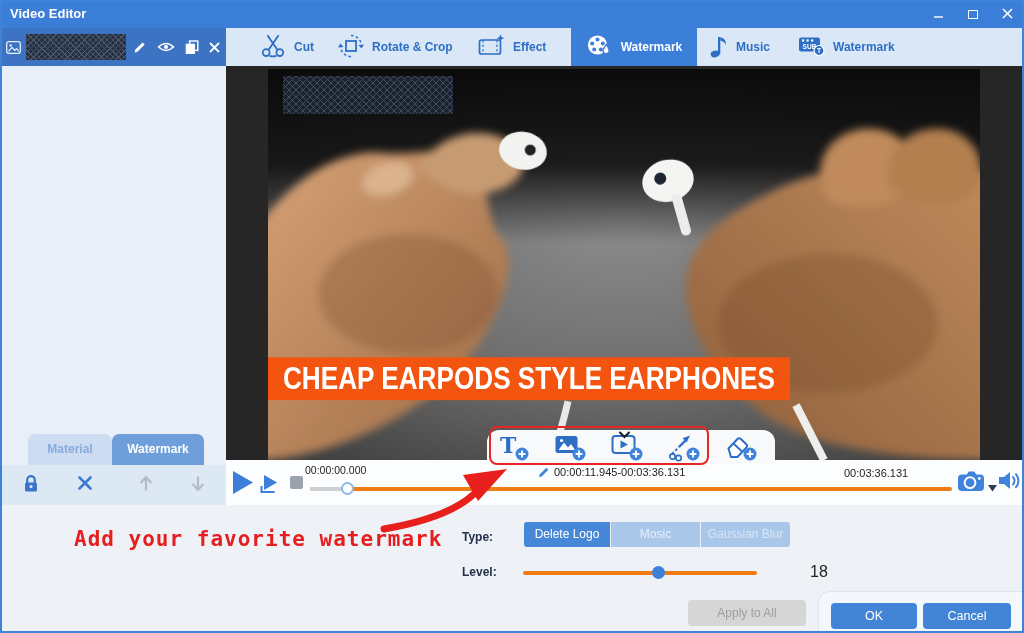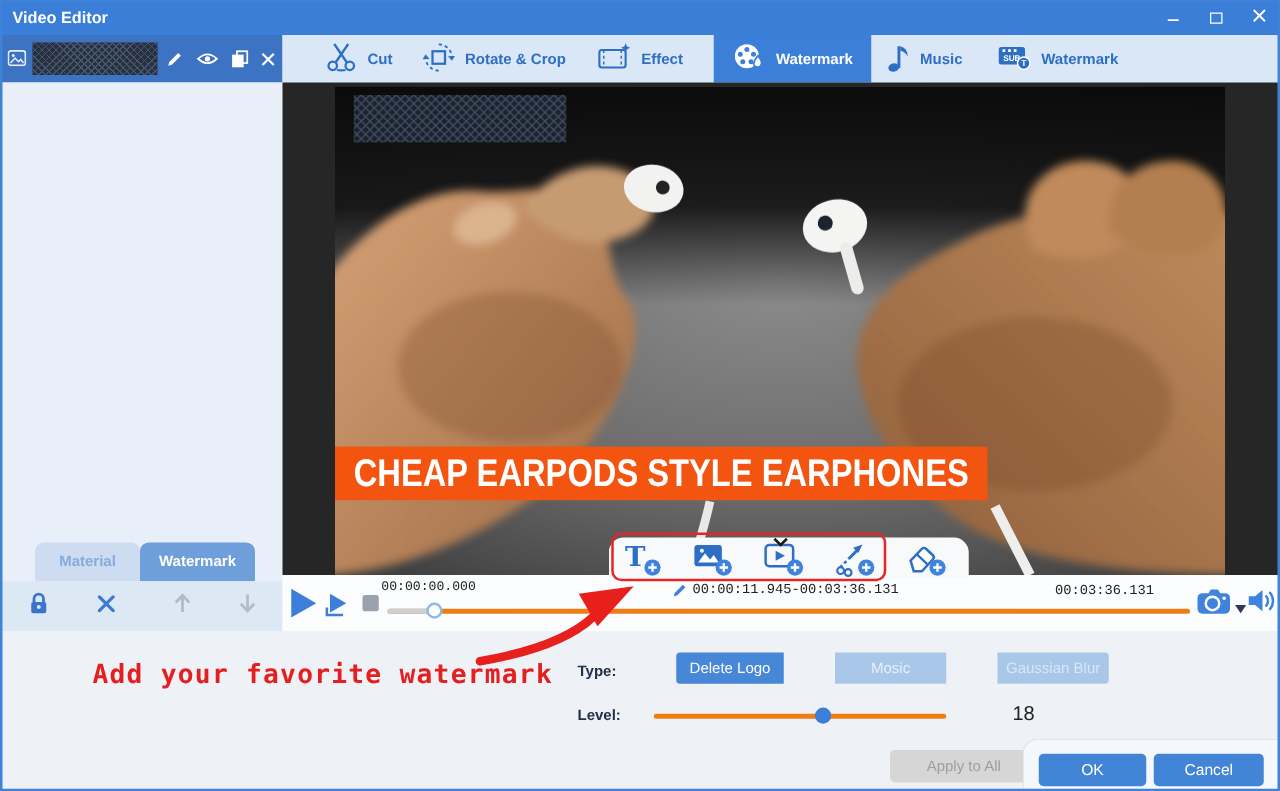--- a/index.html
+++ b/index.html
@@ -54,47 +54,47 @@
             padding-left:10px;z-index:5;}
   .wm-tool{position:relative;width:34px;height:30px;}
   .wm-highlight{left:489px;top:426px;width:220px;height:39px;border:2.5px solid #e62626;
                 border-radius:8px;z-index:8;pointer-events:none;}
   .wm-chevron{left:618px;top:425px;z-index:9;}
 
   
   .timeline-bar{left:226px;top:460px;width:798px;height:45px;background:#fcfdfe;}
   .play-btn{left:6px;top:10px;} .playseg-btn{left:34px;top:13px;}
   .stop-btn{left:64px;top:16px;width:13px;height:13px;background:#9aa3ad;border-radius:2px;}
-  .ts{font-family:Liberation Mono, monospace;color:#222;}
+  .ts{font-family:Liberation Sans, sans-serif;color:#222;}
   .cur-label{left:79px;top:4px;font-size:10.5px;}
   .seg-edit{left:312px;top:6px;display:flex;align-items:center;gap:3px;font-size:11px;}
   .total-label{left:618px;top:7px;font-size:11px;}
   .track{left:84px;top:27px;width:642px;height:4px;background:#f07c14;border-radius:2px;}
   .track-gray{position:absolute;left:0;top:0;width:37px;height:4px;background:#ccd1d6;border-radius:2px 0 0 2px;}
   .track-thumb{position:absolute;left:31px;top:-5px;width:13px;height:13px;border-radius:50%;
                background:#fff;border:2px solid #8fb9e8;}
   .camera-btn{left:731px;top:9px;} .cam-drop{left:762px;top:18px;} .vol-btn{left:772px;top:10px;}
 
   
   .bottom-panel{left:0;top:505px;width:1024px;height:128px;background:#eef1f6;}
   .annotation{left:74px;top:22px;font-family:"DejaVu Sans Mono",monospace;
               font-weight:bold;font-size:21px;color:#e51f1f;letter-spacing:1px;white-space:nowrap;}
   .fieldlbl{font-weight:bold;font-size:12px;color:#22304a;}
   .type-label{left:462px;top:25px;} .level-label{left:462px;top:60px;}
-  .type-group{left:541px;top:17px;display:flex;gap:40px;}
+  .type-group{left:524px;top:17px;display:flex;}
   .type-btn{height:25px;line-height:25px;text-align:center;font-size:12px;color:#e7f0fb;
             background:#a9c7e9;cursor:default;}
   .type-btn.first{width:86px;border-radius:3px 0 0 3px;} .type-btn.mid{width:89px;margin-left:1px;}
   .type-btn.last{width:89px;margin-left:1px;border-radius:0 3px 3px 0;color:#d8e6f6;}
   .type-btn.active{background:#4687d8;color:#fff;}
   .level-track{left:523px;top:66px;width:234px;height:4px;background:#f07c14;border-radius:2px;}
   .level-thumb{position:absolute;left:129px;top:-5px;width:13px;height:13px;border-radius:50%;background:#3b7fd9;}
   .level-value{left:810px;top:58px;font-size:16px;color:#222;}
   .apply-btn{left:688px;top:95px;width:118px;height:26px;background:#d6d6d6;color:#9e9e9e;
-             font-size:12px;border-radius:4px;display:flex;align-items:center;justify-content:center;margin-left:24px;}
+             font-size:12px;border-radius:4px;display:flex;align-items:center;justify-content:center;}
   .ok-panel{left:818px;top:86px;width:206px;height:42px;background:#f4f8fc;
             border-radius:12px 0 0 0;border-top:1px solid #dde5ef;border-left:1px solid #dde5ef;}
   .dlg-btn{position:absolute;top:11px;height:26px;background:#4285d6;color:#fff;font-size:12.5px;
            border-radius:4px;display:flex;align-items:center;justify-content:center;}
   .ok-btn{left:12px;width:86px;} .cancel-btn{left:104px;width:88px;text-align:center;}
 
   .arrow-overlay{left:0;top:0;width:1024px;height:633px;z-index:40;pointer-events:none;}
   .frame{left:0;top:0;width:1024px;height:633px;border:2px solid #3f83d9;z-index:60;pointer-events:none;}
 </style>
 </head>

